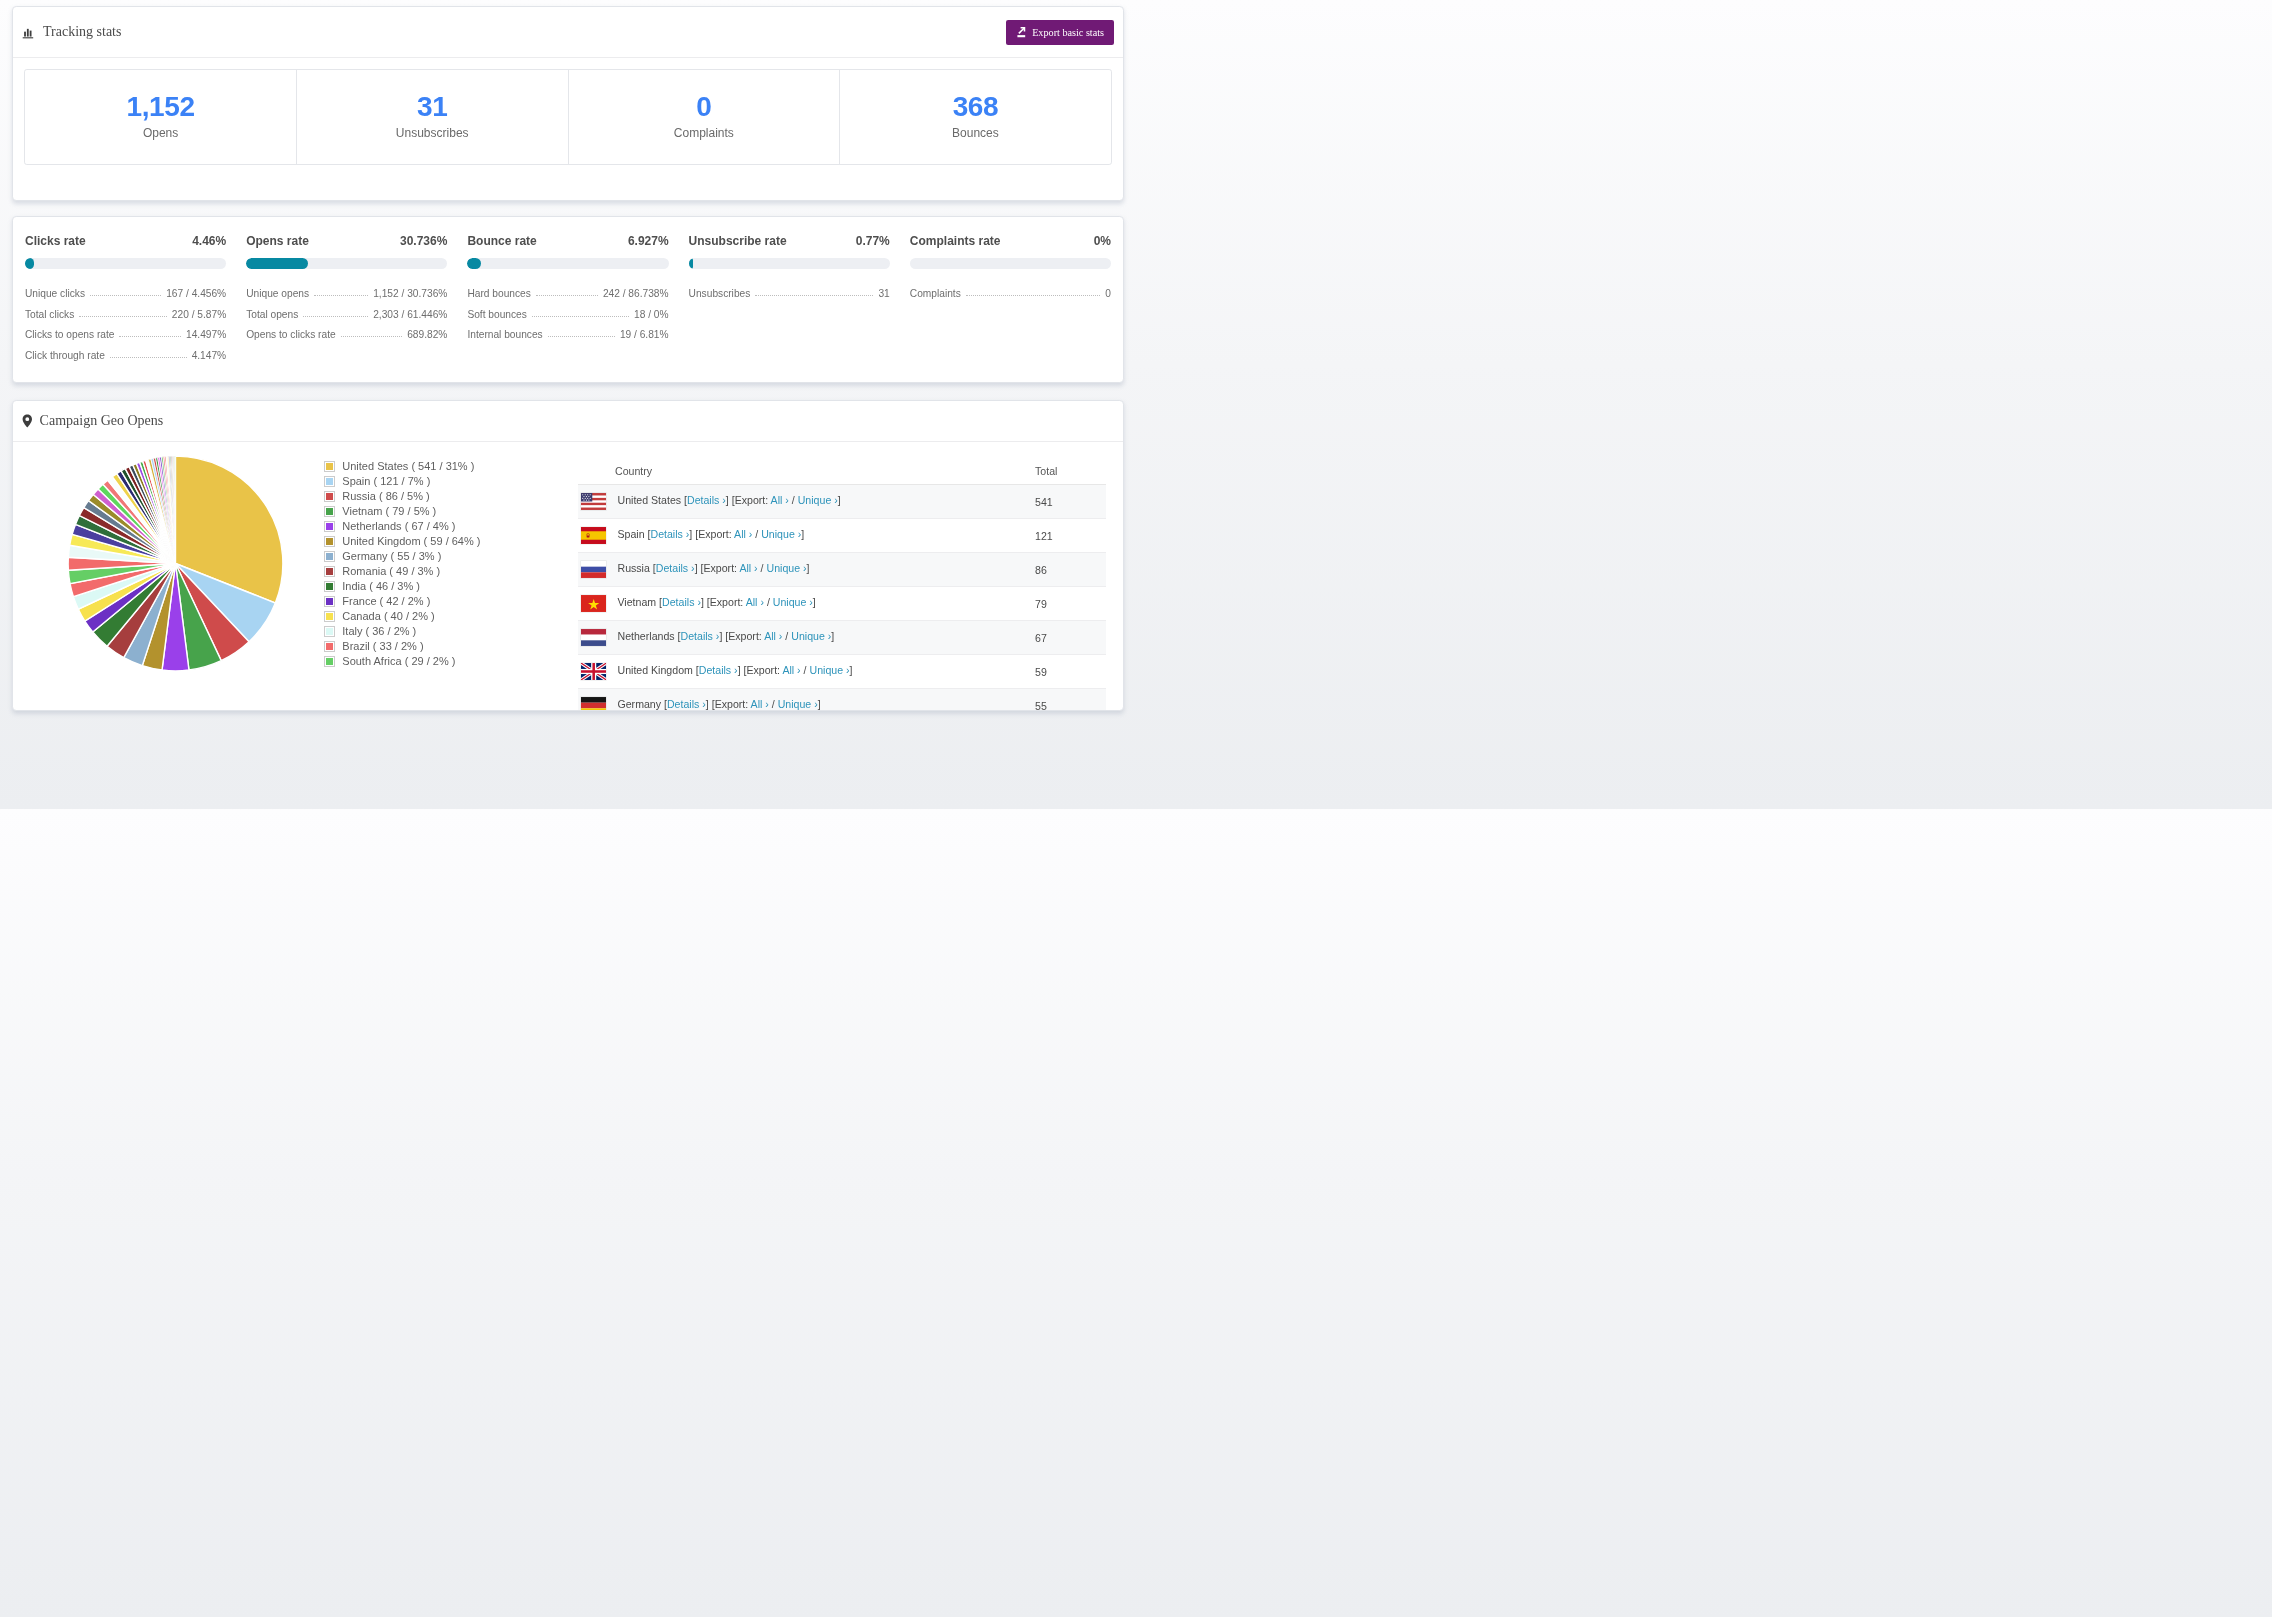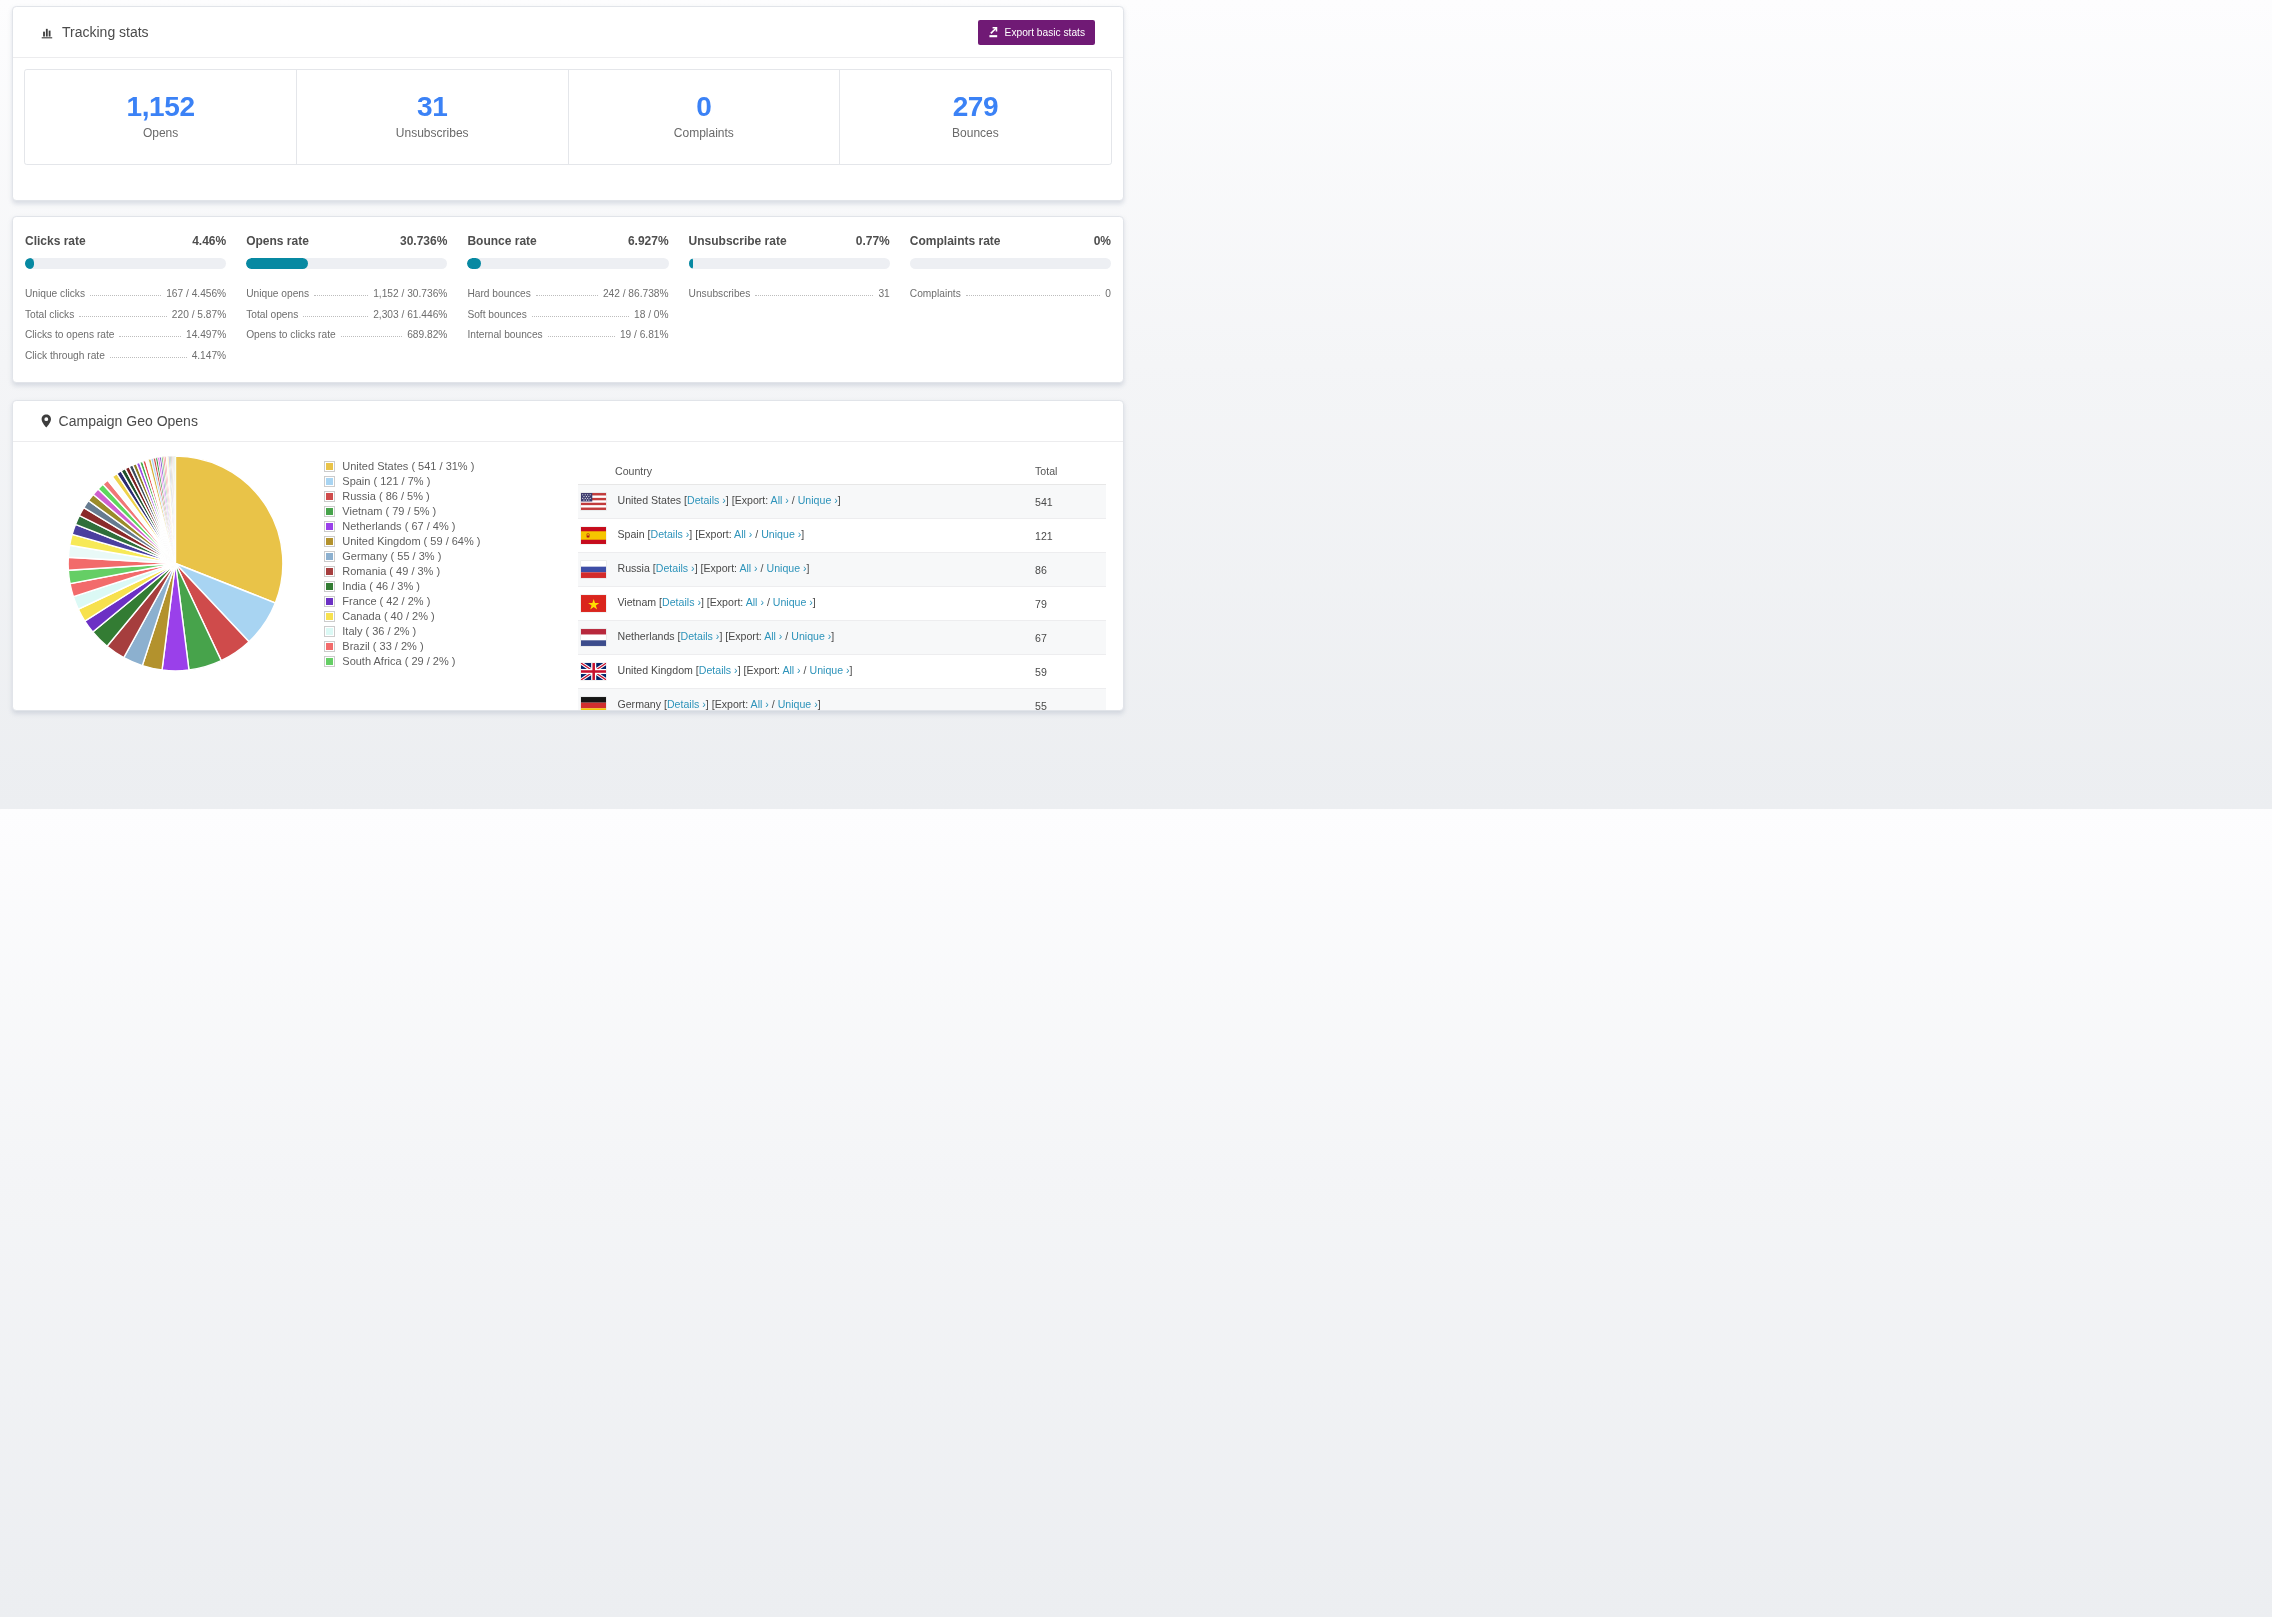--- a/index.html
+++ b/index.html
@@ -9,21 +9,21 @@
     font-family:"Liberation Sans", sans-serif;
     background:linear-gradient(180deg,#fdfdfe 0%,#f4f5f7 45%,#eceef1 100%);
     color:#4a4a4a;
   }
   .card {
     background:#fff; border:0.7px solid #e1e4e9; border-radius:4.2px;
     margin:0 12px; box-shadow:0 2.1px 4.2px rgba(150,160,178,.30);
   }
   .card-head {
     display:flex; align-items:center; justify-content:space-between;
-    padding:0 28px; border-bottom:0.7px solid #ececee;
+    padding:0 9px; border-bottom:0.7px solid #ececee;font-family:Liberation Serif, serif;
   }
   .card-title { display:flex; align-items:center; gap:7px; font-size:14px; font-weight:500; color:#4b4b4b; }
   .card-title svg { display:block; }
 
   
   #card-tracking { margin-top:6.4px; }
   #card-tracking .card-head { height:51px; }
   .export-btn {
     display:flex; align-items:center; gap:5.6px;
     background:#701a75; color:#fff; border:none; border-radius:2.1px;
@@ -102,21 +102,21 @@
   </div>
         <div class="stat-cell">
     <div class="stat-num">31</div>
     <div class="stat-lbl">Unsubscribes</div>
   </div>
         <div class="stat-cell">
     <div class="stat-num">0</div>
     <div class="stat-lbl">Complaints</div>
   </div>
         <div class="stat-cell">
-    <div class="stat-num">279</div>
+    <div class="stat-num">368</div>
     <div class="stat-lbl">Bounces</div>
   </div>
       </div>
   </div>
 </div>
 
 <div class="card" id="card-rates">
   <div class="rates-grid" id="rates-grid">
       <div class="rate-panel">
     <div class="rp-head">

